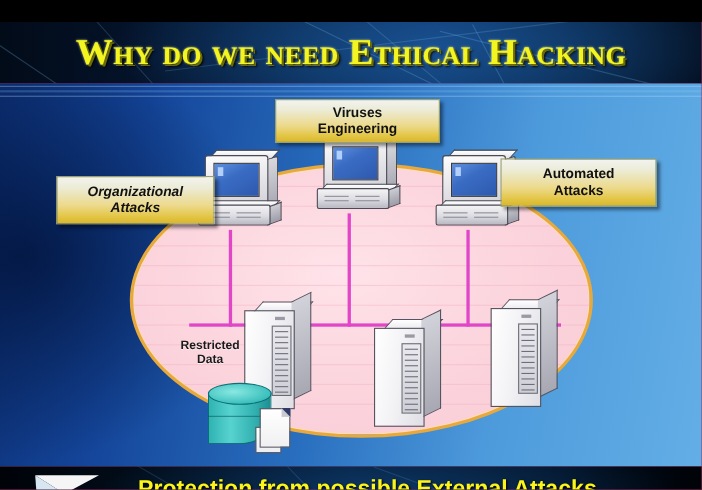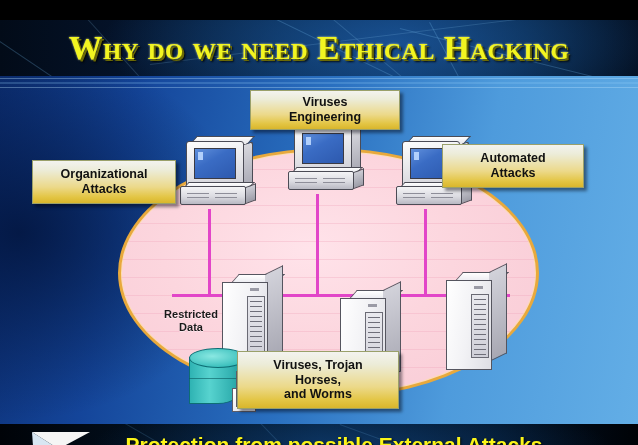--- a/index.html
+++ b/index.html
@@ -351,33 +351,30 @@
       <div id="db-top"></div>
       <div id="db-line"></div>
 
     </div>
     <div id="doc-page2"></div>
     <div id="doc-page"></div>
 
     <div id="restricted-data" style="white-space:pre-line;">Restricted
 Data</div>
 
-    <div class="label-box" style="left: 32px; top: 84px; width: 144px; height: 44px; white-space: pre-line;" style2="">Organizational
+    <div class="label-box" style="left: 51px; top: 84px; width: 144px; height: 44px; white-space: pre-line; font-style: italic;" style2="">Organizational
 Attacks</div>
 
     <div class="label-box" style="left: 250px; top: 14px; width: 150px; height: 40px; white-space: pre-line;">Viruses
 Engineering</div>
 
-    <div class="label-box" style="left: 442px; top: 68px; width: 142px; height: 44px; white-space: pre-line;">Automated
+    <div class="label-box" style="left: 455px; top: 68px; width: 142px; height: 44px; white-space: pre-line;">Automated
 Attacks</div>
 
 
-    <div class="label-box" style="left: 237px; top: 275px; width: 162px; height: 58px; white-space: pre-line;">Viruses, Trojan
-Horses,
-and Worms</div>
 
   </div>
 
   <div id="banner">
     <div class="webline" style="left:120px;top:-4px;width:280px;transform:rotate(30deg);"></div>
     <div class="webline" style="left:260px;top:-2px;width:260px;transform:rotate(46deg);"></div>
     <div class="webline" style="left:340px;top:0px;width:300px;transform:rotate(20deg);"></div>
     <svg id="banner-arrow" viewBox="0 0 68 40">
       <polygon points="4,6 62,6 36,20 58,32 6,34 26,20" fill="#ffffff" opacity="0.96"></polygon>
       <polygon points="4,6 26,20 6,34" fill="#d8e6f2"></polygon>

